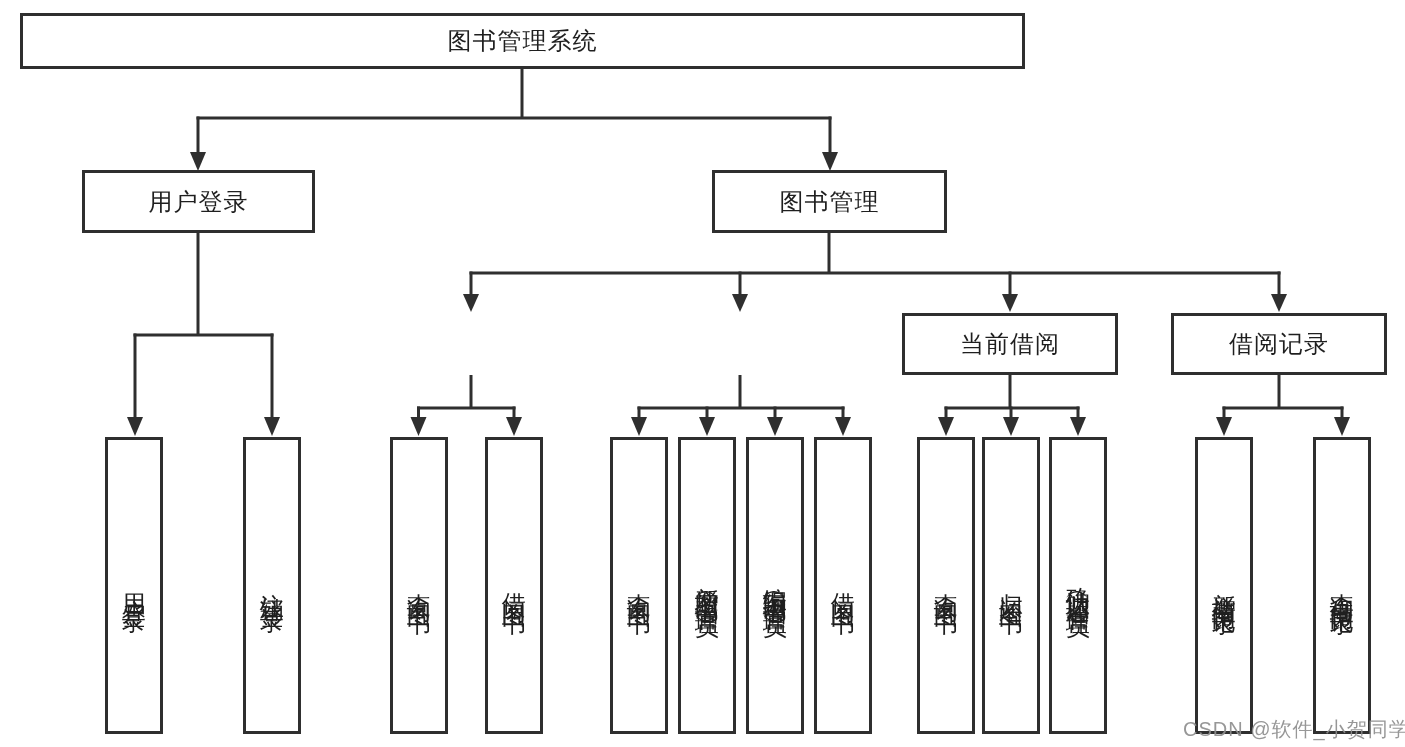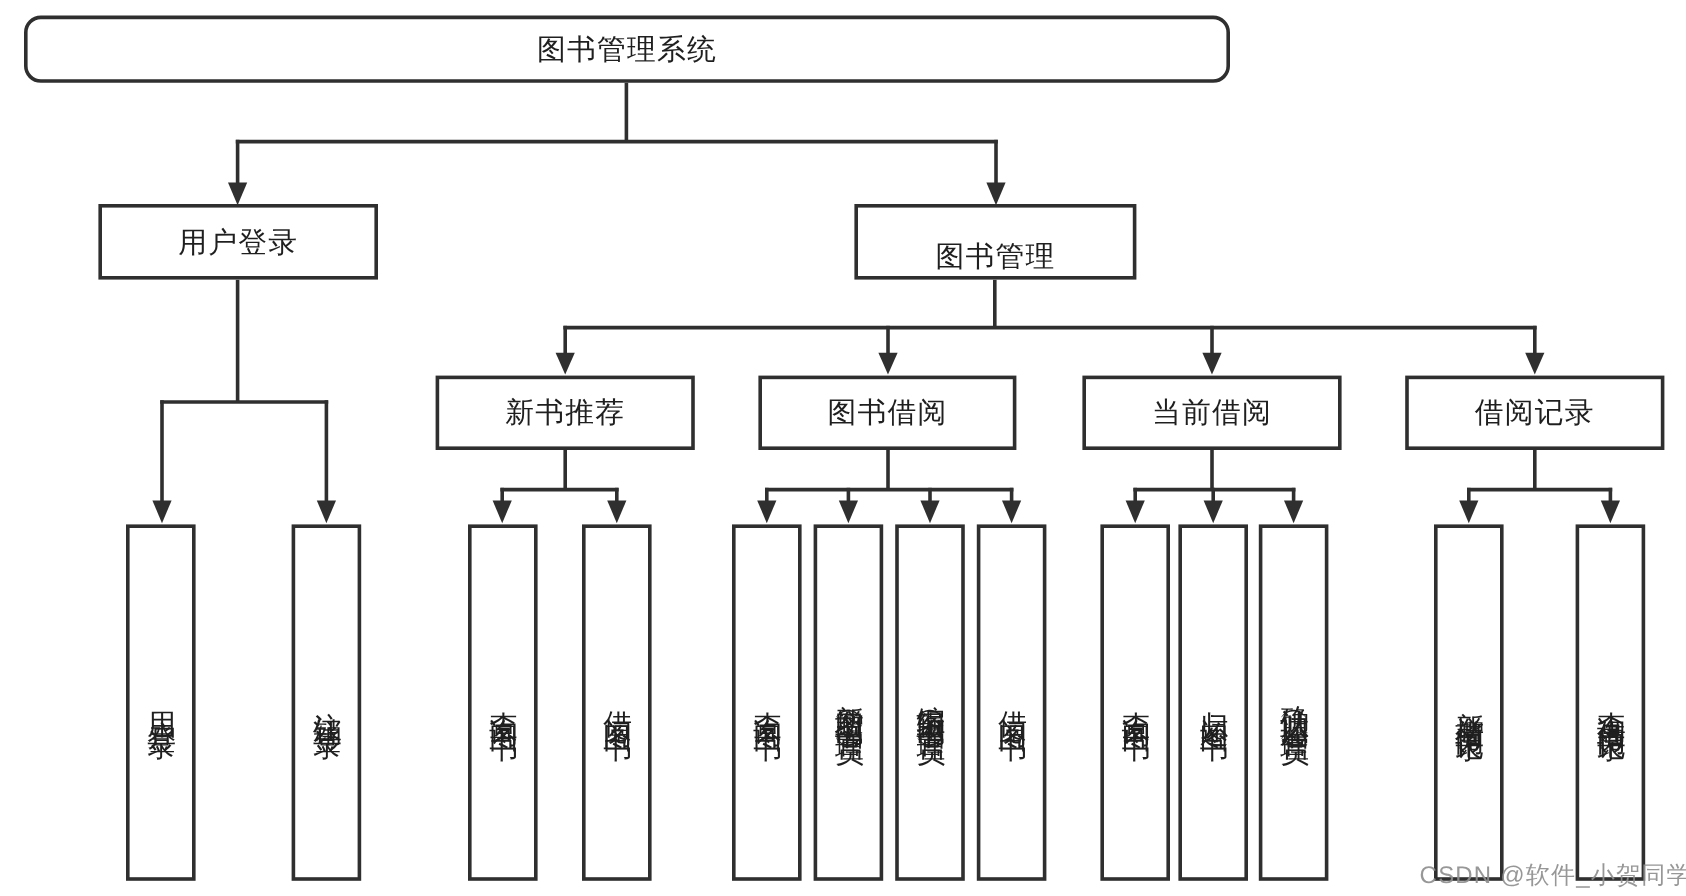--- a/index.html
+++ b/index.html
@@ -98,37 +98,31 @@
       <path d="M767 417 L783 417 L775 436 Z"></path>
       <path d="M835 417 L851 417 L843 436 Z"></path>
       <path d="M938 417 L954 417 L946 436 Z"></path>
       <path d="M1003 417 L1019 417 L1011 436 Z"></path>
       <path d="M1070 417 L1086 417 L1078 436 Z"></path>
       <path d="M1216 417 L1232 417 L1224 436 Z"></path>
       <path d="M1334 417 L1350 417 L1342 436 Z"></path>
     </g>
   </svg>
 
-  <div class="node" style="left:20px; top:13px; width:1005px; height:56px;border-radius:14px;">
+  <div class="node" style="left:20px; top:13px; width:1005px; height:56px;">
     <span>图书管理系统</span>
   </div>
 
   <div class="node" style="left:82px; top:170px; width:233px; height:63px;">
     <span>用户登录</span>
   </div>
-  <div class="node" style="left:712px; top:170px; width:235px; height:63px;align-items:flex-end;">
+  <div class="node" style="left:712px; top:170px; width:235px; height:63px;">
     <span>图书管理</span>
   </div>
 
-  <div class="node" style="left:363px; top:313px; width:216px; height:62px;">
-    <span>新书推荐</span>
-  </div>
-  <div class="node" style="left:632px; top:313px; width:215px; height:62px;">
-    <span>图书借阅</span>
-  </div>
   <div class="node" style="left:1171px; top:313px; width:216px; height:62px;">
     <span>借阅记录</span>
   </div>
   <div class="node" style="left:902px; top:313px; width:216px; height:62px;">
     <span>当前借阅</span>
   </div>
 
   <div class="leaf" style="left:105px;">
     <span>用户登录</span>
   </div>

